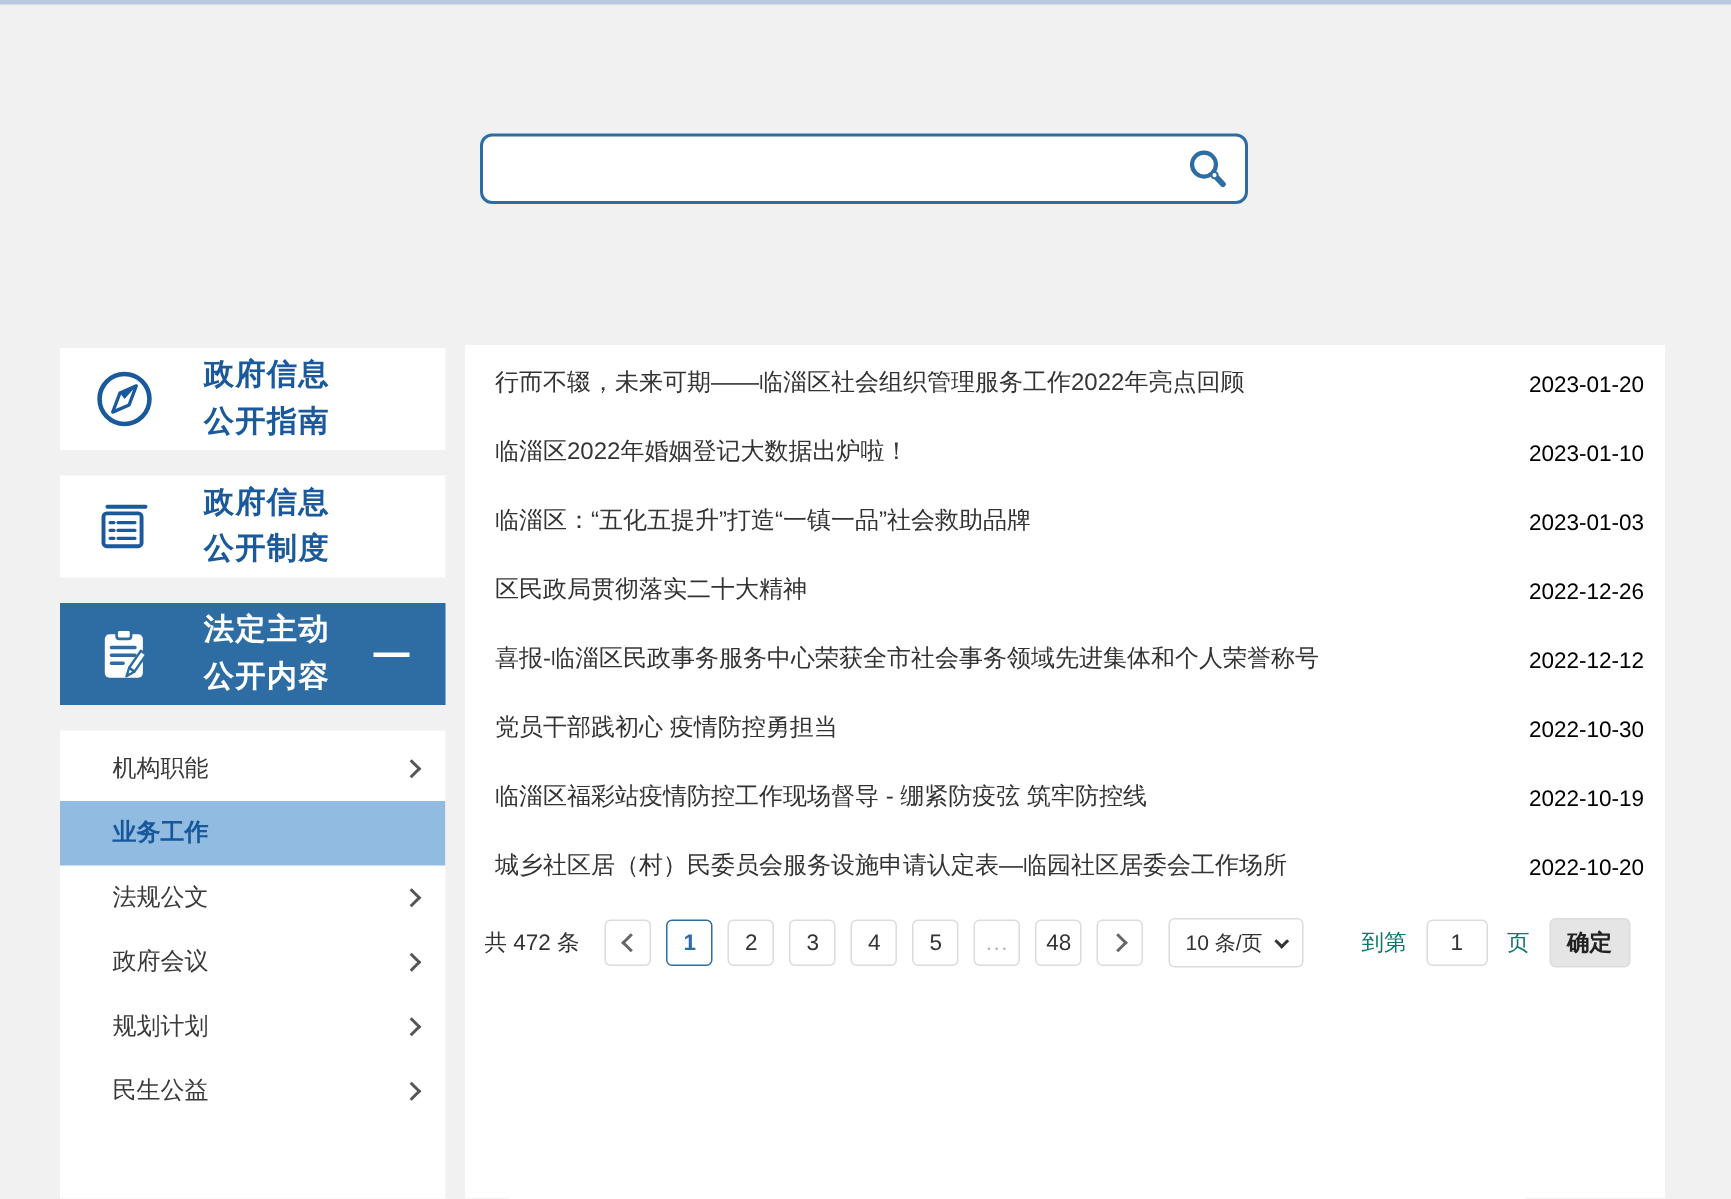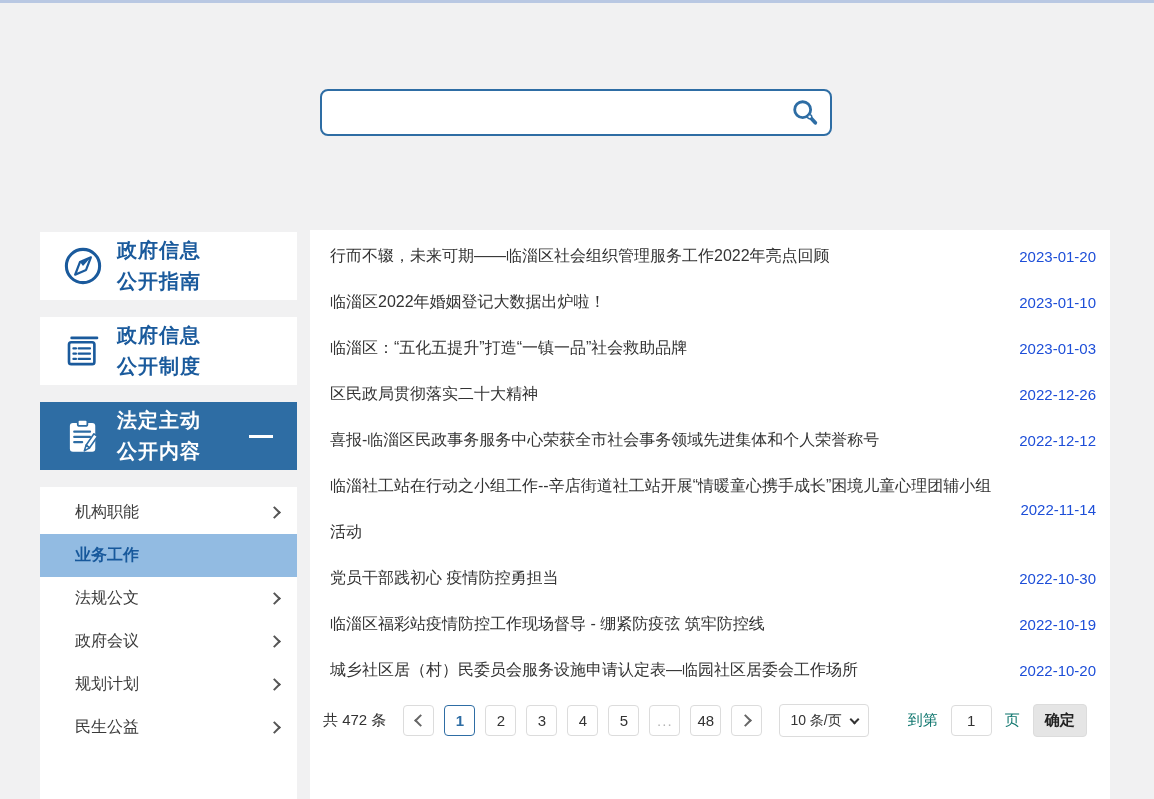--- a/index.html
+++ b/index.html
@@ -30,21 +30,21 @@
     display: flex; align-items: center;
   }
   
   .sidebar { position: absolute; left: 40px; top: 232px; width: 257px; }
   .side-card {
     height: 68px; background: #fff; display: flex; align-items: center;
     margin-bottom: 17px; cursor: pointer;
   }
   .side-icon { margin-left: 22px; display: flex; flex-shrink: 0; }
   .side-text {
-    margin-left: 13px; display: flex; flex-direction: column;
+    margin-left: 32px; display: flex; flex-direction: column;
     font-size: 20px; font-weight: bold; color: #1a5a9c; line-height: 31px;
     letter-spacing: 1px;
   }
   .side-card.active { background: #2e6da4; }
   .side-card.active .side-text { color: #fff; }
   .minus-bar { margin-left: auto; margin-right: 24px; width: 24px; height: 3px; background: #fff; }
   .side-menu { background: #fff; padding-top: 4px; height: 329px; overflow: hidden; }
   .menu-item {
     height: 43px; display: flex; align-items: center;
     padding: 0 18px 0 35px; font-size: 16px; color: #3a3a3a; cursor: pointer;
@@ -55,21 +55,21 @@
     width: 9px; height: 9px; border-top: 2px solid #555; border-right: 2px solid #555;
     transform: rotate(45deg); flex-shrink: 0;
   }
   
   .content {
     position: absolute; left: 310px; top: 230px; width: 800px; height: 569px;
     background: #fff; padding: 3px 14px 0 20px;
   }
   .row { display: flex; justify-content: space-between; align-items: center; cursor: pointer; }
   .row-title { font-size: 16px; color: #333; line-height: 46px; }
-  .row-date { font-size: 15px; color: #1d4ed8; margin-left: 22px; white-space: nowrap; flex-shrink: 0; }
+  .row-date { font-size: 15px; color: #000000; margin-left: 22px; white-space: nowrap; flex-shrink: 0; }
   
   .pager { display: flex; align-items: center; margin-top: 11px; font-size: 15px; color: #333; }
   .total { margin-right: 17px; margin-left: -7px; white-space: nowrap; }
   .pg {
     min-width: 31px; height: 31px; border: 1px solid #dcdcdc; border-radius: 4px;
     background: #fff; margin-right: 10px; font-size: 15px; color: #333;
     display: flex; align-items: center; justify-content: center; cursor: pointer;
     font-family: "Liberation Sans", "DejaVu Sans", sans-serif; padding: 0 6px;
   }
   .pg.active { border-color: #2e6da4; color: #2e6da4; font-weight: bold; }
@@ -209,24 +209,20 @@
       <span class="row-title">临淄区：“五化五提升”打造“一镇一品”社会救助品牌</span>
       <span class="row-date">2023-01-03</span>
     </div>
     <div class="row">
       <span class="row-title">区民政局贯彻落实二十大精神</span>
       <span class="row-date">2022-12-26</span>
     </div>
     <div class="row">
       <span class="row-title">喜报-临淄区民政事务服务中心荣获全市社会事务领域先进集体和个人荣誉称号</span>
       <span class="row-date">2022-12-12</span>
-    </div>
-    <div class="row">
-      <span class="row-title">临淄社工站在行动之小组工作--辛店街道社工站开展“情暖童心携手成长”困境儿童心理团辅小组活动</span>
-      <span class="row-date">2022-11-14</span>
     </div>
     <div class="row">
       <span class="row-title">党员干部践初心 疫情防控勇担当</span>
       <span class="row-date">2022-10-30</span>
     </div>
     <div class="row">
       <span class="row-title">临淄区福彩站疫情防控工作现场督导 - 绷紧防疫弦 筑牢防控线</span>
       <span class="row-date">2022-10-19</span>
     </div>
     <div class="row">

